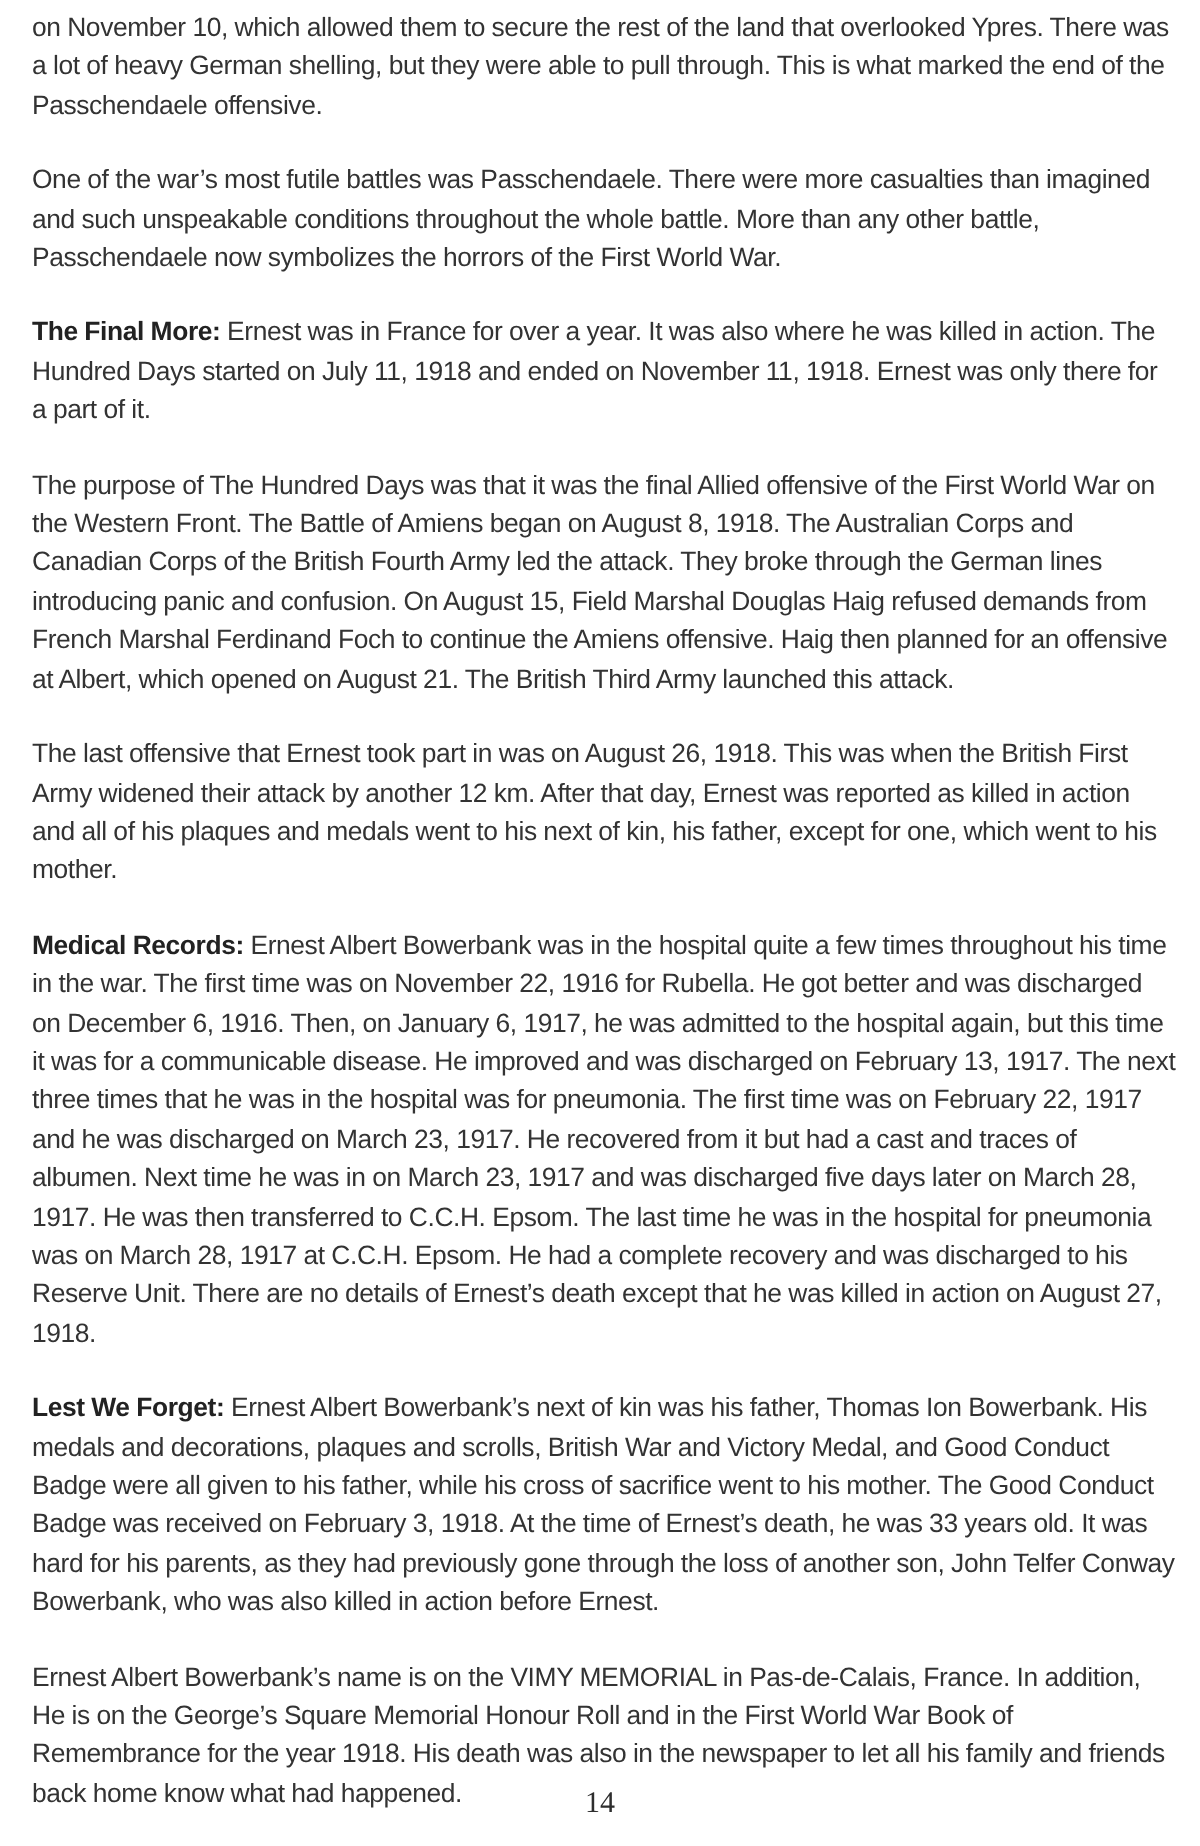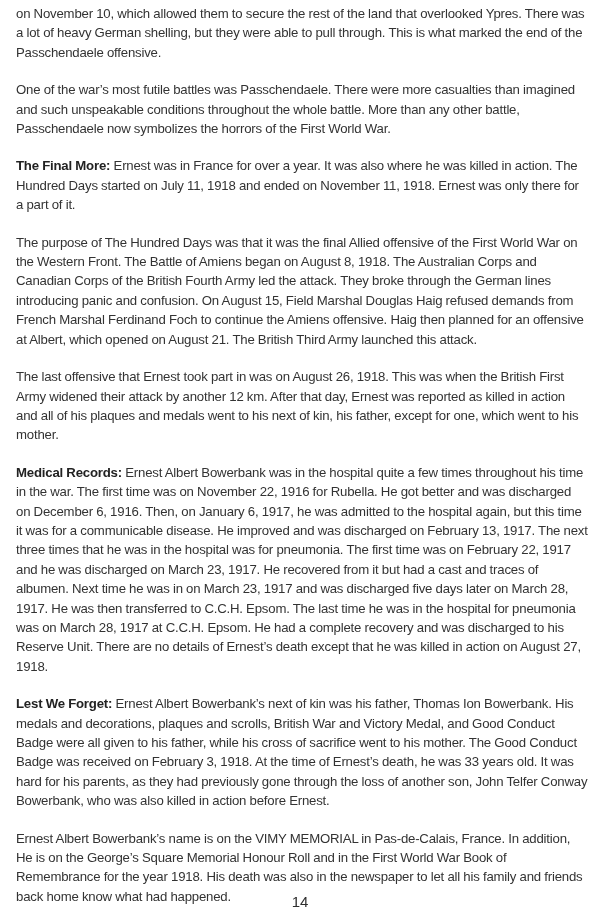--- a/index.html
+++ b/index.html
@@ -47,21 +47,21 @@
     font-weight: bold;
     color: #222222;
   }
 
   #page-number {
     position: absolute;
     left: 0;
     right: 0;
     top: 893px;
     text-align: center;
-    font-family: Liberation Sans, sans-serif;
+    font-family: Liberation Serif, serif;
     font-size: 15px;
     line-height: 18px;
     color: #2e2e2e;
   }
 </style>
 </head>
 <body>
 
 <div id="page">
 

